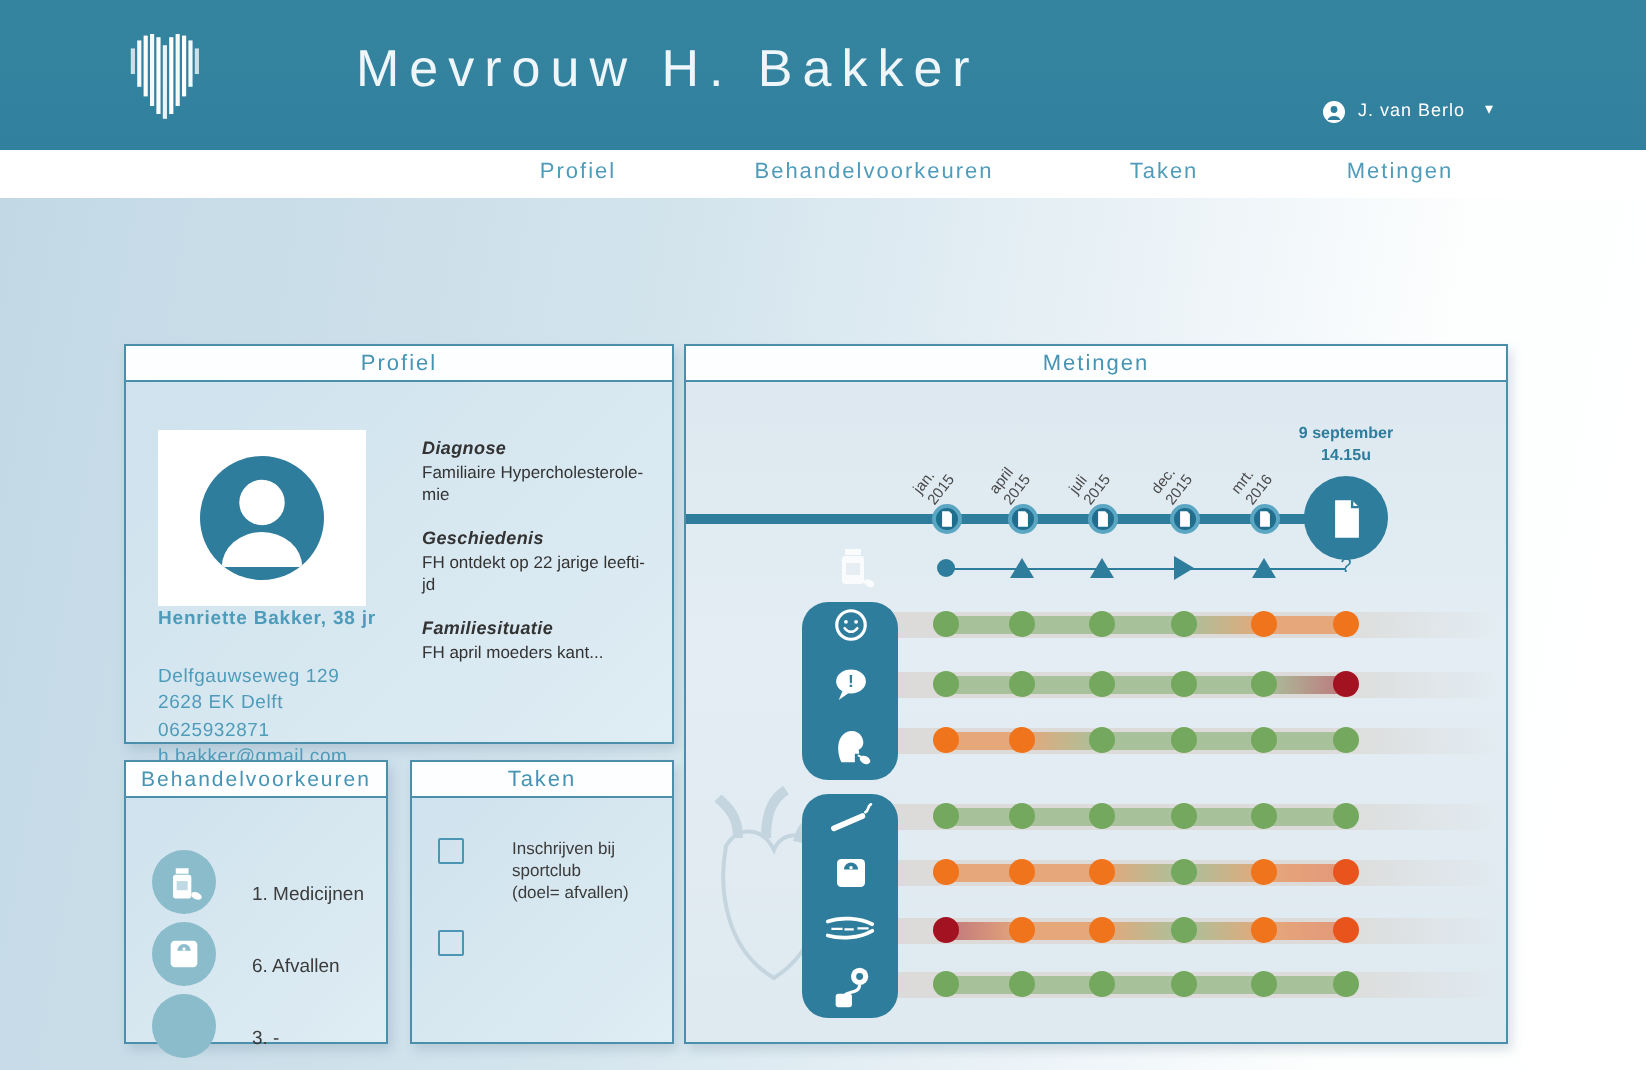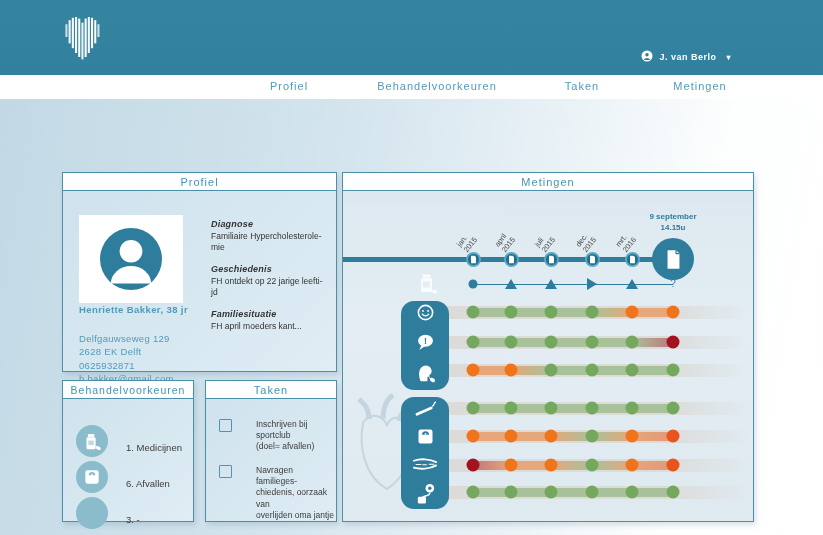--- a/index.html
+++ b/index.html
@@ -3,21 +3,21 @@
 <meta charset="utf-8">
 <style>
   html,body{margin:0;padding:0;background:#fff;}
   body{font-family:"Liberation Sans",sans-serif;width:823px;height:535px;overflow:hidden;}
   .stage{position:relative;width:823px;height:535px;background:#fff;}
 
   
   .topbar{position:absolute;left:0;top:0;width:823px;height:75px;background:linear-gradient(180deg,#35849f,#31809e);}
   .logo{position:absolute;left:62px;top:13px;}
   .app-title{position:absolute;left:178px;top:19px;font-size:26px;font-weight:400;letter-spacing:5px;color:#eef6f9;}
-  .userchip{position:absolute;right:92px;top:50px;display:flex;align-items:flex-end;gap:6px;color:#fff;font-size:9px;letter-spacing:.5px;cursor:pointer;font-weight:bold;}
+  .userchip{position:absolute;right:76px;top:50px;display:flex;align-items:flex-start;gap:6px;color:#fff;font-size:9px;letter-spacing:.5px;cursor:pointer;}
   .userchip .caret{font-size:8px;margin-left:4px;}
 
   
   .navbar{position:absolute;left:0;top:75px;width:823px;height:24px;background:#fff;border-bottom:1px solid #ececec;}
   .navlink{position:absolute;top:5px;transform:translateX(-50%);font-size:11px;letter-spacing:1px;color:#4f9cba;cursor:pointer;}
 
   
   .content{position:absolute;left:0;top:99px;width:823px;height:436px;
     background:linear-gradient(100deg,#c2d9e5 0%,#d3e4ed 38%,#e8f1f6 62%,#fdfefe 82%,#ffffff 100%);}
 
@@ -97,20 +97,21 @@
         <rect x="12" y="5" width="2.6" height="45" opacity=".95"></rect>
         <rect x="16" y="7" width="2.6" height="48"></rect>
         <rect x="20" y="12" width="2.6" height="46" opacity=".9"></rect>
         <rect x="24" y="7" width="2.6" height="48"></rect>
         <rect x="28" y="5" width="2.6" height="45" opacity=".95"></rect>
         <rect x="32" y="6" width="2.6" height="38"></rect>
         <rect x="36" y="9" width="2.6" height="29" opacity=".95"></rect>
         <rect x="40" y="14" width="2.6" height="16" opacity=".75"></rect>
       </g>
     </svg>
+    <div class="app-title">Mevrouw H. Bakker</div>
     <div class="userchip">
       <svg width="12" height="12" viewBox="0 0 24 24">
         <circle cx="12" cy="12" r="11" fill="#fff"></circle>
         <circle cx="12" cy="9.5" r="3.4" fill="#2e7d9c"></circle>
         <path d="M5.5 20 a6.8 5.8 0 0 1 13 0 Z" fill="#2e7d9c"></path>
       </svg>
       <span>J. van Berlo</span>
       <span class="caret">▾</span>
     </div>
   </div>
@@ -193,23 +194,20 @@
     <div class="panel" id="taskPanel">
       <div class="tbar">Taken</div>
       <div class="pbody">
         <div class="taskitem" style="top:20px">
           <div class="checkbox"></div>
           <div class="tasklabel">Inschrijven bij sportclub
 (doel= afvallen)</div>
         </div>
         <div class="taskitem" style="top:66px">
           <div class="checkbox"></div>
-          <div class="tasklabel">Navragen familieges-
-chiedenis, oorzaak van
-overlijden oma jantje</div>
         </div>
       </div>
     </div>
 
     <div class="panel" id="metPanel">
       <div class="tbar">Metingen</div>
       <div class="pbody">
         <div class="met-inner">
 
           <svg class="heart-bg" width="100" height="118" viewBox="0 0 100 118" fill="none" stroke="#c4d5df" stroke-width="2">

